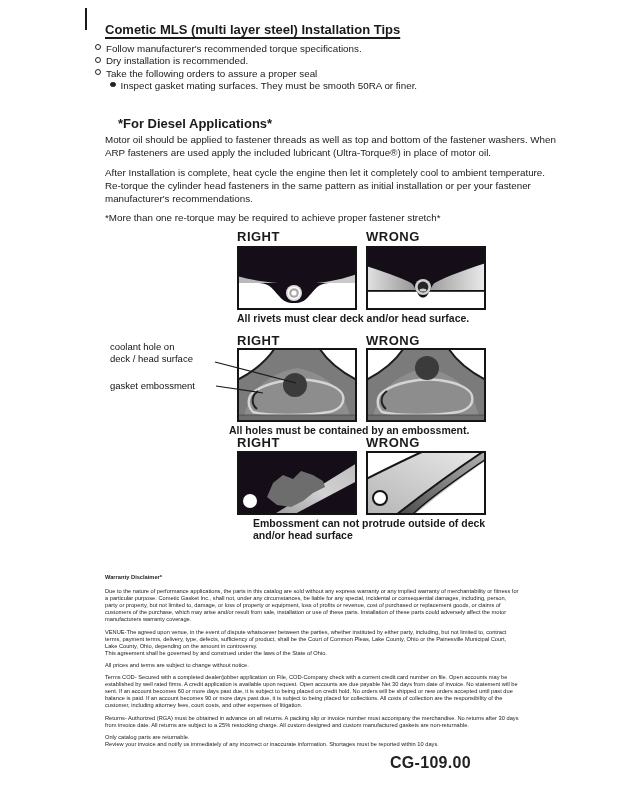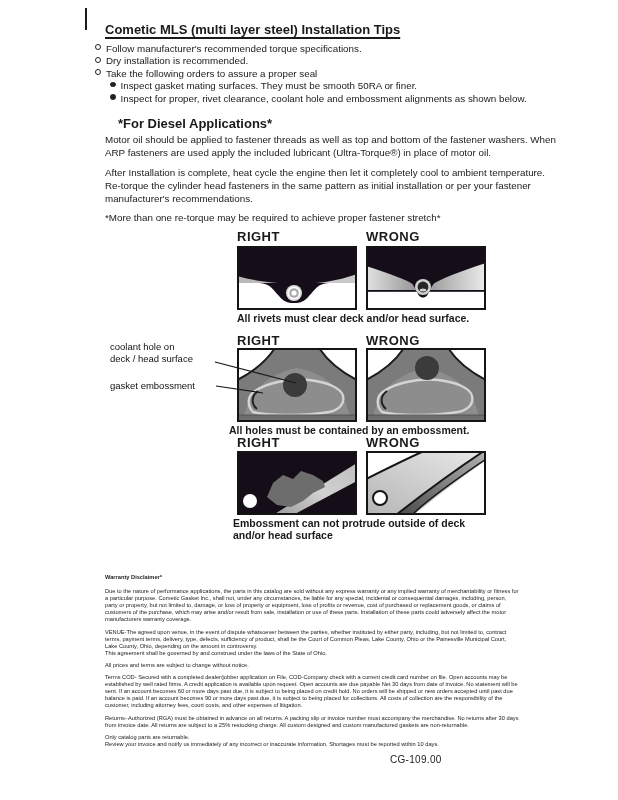--- a/index.html
+++ b/index.html
@@ -41,21 +41,21 @@
   .dcaption{font-size:10.5px;font-weight:bold;line-height:12px;}
   .callout{
     width:102px;font-size:9.5px;line-height:11.5px;color:#111;
   }
   .disclaimer{
     left:105px;top:574px;width:415px;font-size:5.7px;line-height:7.1px;color:#222;
   }
   .disclaimer .dc-head{font-weight:bold;margin:0 0 7px 0;}
   .disclaimer p{margin:0 0 5px 0;}
   .disclaimer p.tight{margin:0;}
-  .footer-code{left:390px;top:754px;font-size:10px;letter-spacing:.3px;color:#222;}
+  .footer-code{left:390px;top:754px;font-size:16px;letter-spacing:.3px;color:#222;font-weight:bold;}
 </style>
 </head>
 <body>
 
 <div class="abs crop-mark"></div>
 
 <h1 class="abs title">Cometic MLS (multi layer steel) Installation Tips</h1>
 
 <div class="abs tips">
   <div class="tip-row">
@@ -66,24 +66,20 @@
       <span class="mk"></span>
       <span>Dry installation is recommended.</span>
     </div>
   <div class="tip-row">
       <span class="mk"></span>
       <span>Take the following orders to assure a proper seal</span>
     </div>
   <div class="tip-row sub">
       <span class="mk"></span>
       <span>Inspect gasket mating surfaces.  They must be smooth 50RA or finer.</span>
-    </div>
-  <div class="tip-row sub">
-      <span class="mk"></span>
-      <span>Inspect for proper, rivet clearance, coolant hole and embossment alignments as shown below.</span>
     </div>
 </div>
 
 <div class="abs diesel-heading">*For Diesel Applications*</div>
 <div class="abs bodypara p1">Motor oil should be applied to fastener threads as well as top and bottom of the fastener washers. When ARP fasteners are used apply the included lubricant (Ultra-Torque®) in place of motor oil.</div>
 <div class="abs bodypara p2">After Installation is complete, heat cycle the engine then let it completely cool to ambient temperature. Re-torque the cylinder head fasteners in the same pattern as initial installation or per your fastener manufacturer's recommendations.</div>
 <div class="abs bodypara note">*More than one re-torque may be required to achieve proper fastener stretch*</div>
 
 <div class="abs dlabel" style="left:237px;top:229px">RIGHT</div>
 <div class="abs dlabel" style="left:366px;top:229px">WRONG</div>
@@ -201,21 +197,21 @@
   <path d="M0,0 L58,0 C40,8 16,20 0,28 Z" fill="#ffffff"></path>
   <path d="M58,0 C40,8 16,20 0,28" fill="none" stroke="#161616" stroke-width="2"></path>
   <path d="M48,64 C70,46 96,26 120,10 L120,64 Z" fill="#ffffff"></path>
   <path d="M30,64 C58,42 88,20 118,0 L120,0 L120,8 C94,26 64,46 46,64 Z" fill="url(#g3wb)"></path>
   <path d="M30,64 C58,42 88,20 118,0" fill="none" stroke="#161616" stroke-width="2"></path>
   <path d="M46,64 C64,46 94,26 120,8" fill="none" stroke="#161616" stroke-width="1.5"></path>
   <circle cx="14" cy="47" r="7" fill="#ffffff" stroke="#141414" stroke-width="2"></circle>
   <rect x="1" y="1" width="118" height="62" fill="none" stroke="#141414" stroke-width="2"></rect>
 </svg>
 
-<div class="abs dcaption" style="left:233px;top:517px;width:260px">
+<div class="abs dcaption" style="left:253px;top:517px;width:260px">
   <div>Embossment can not protrude outside of deck</div>
   <div>and/or head surface</div>
 </div>
 
 <div class="abs disclaimer">
   <p class="dc-head">Warranty Disclaimer*</p>
   <p>Due to the nature of performance applications, the parts in this catalog are sold without any express warranty or any implied warranty of merchantability or fitness for a particular purpose.  Cometic Gasket Inc., shall not, under any circumstances, be liable for any special, incidental or consequential damages, including, person, party or property, but not limited to, damage, or loss of property or equipment, loss of profits or revenue, cost of purchased or replacement goods, or claims of customers of the purchase, which may arise and/or result from sale, installation or use of these parts.  Installation of these parts could adversely affect the motor manufacturers warranty coverage.</p>
   <p class="tight">VENUE-The agreed upon venue, in the event of dispute whatsoever between the parties, whether instituted by either party, including, but not limited to, contract terms, payment terms, delivery, type, defects, sufficiency of product, shall be the Court of Common Pleas, Lake County, Ohio or the Painesville Municipal Court, Lake County, Ohio, depending on the amount in controversy.</p>
   <p>This agreement shall be governed by and construed under the laws of the State of Ohio.</p>
   <p>All prices and terms are subject to change without notice.</p>

